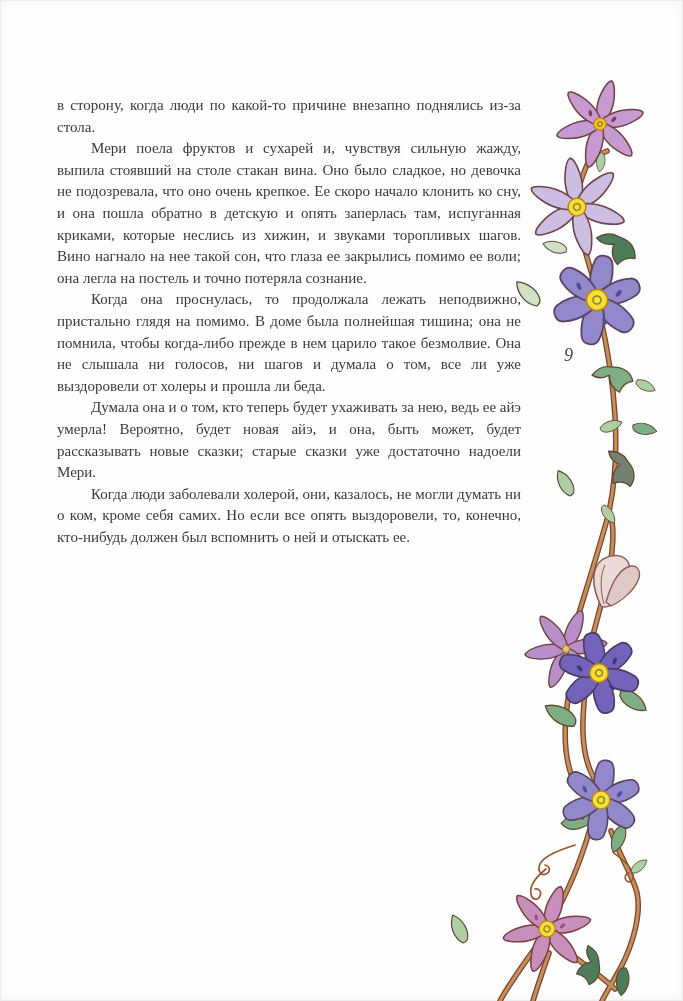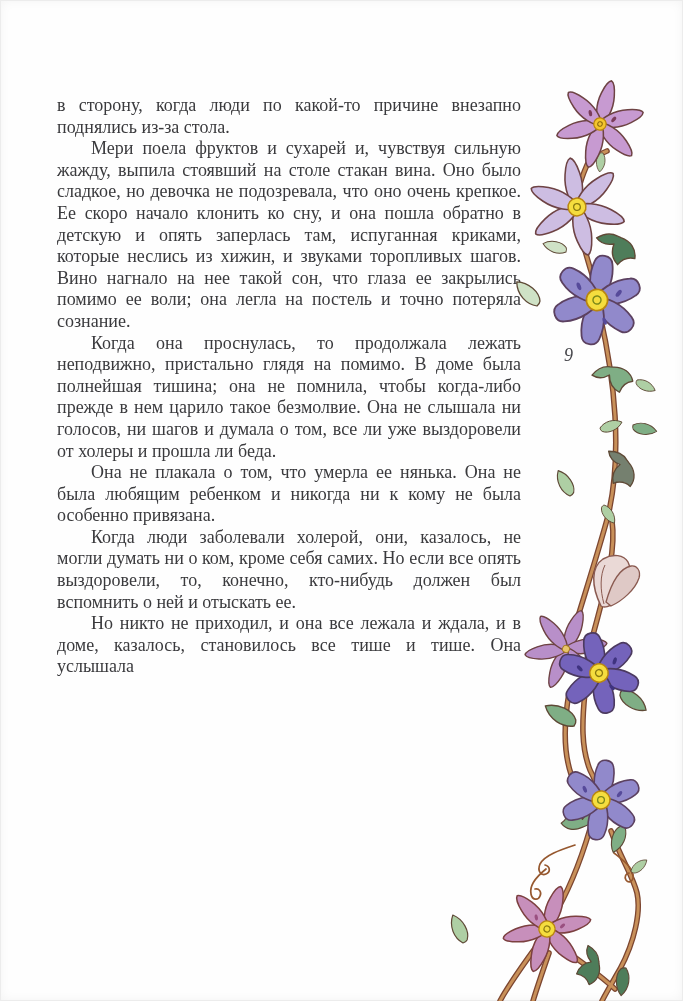--- a/index.html
+++ b/index.html
@@ -8,21 +8,21 @@
     width:683px; height:1001px;
     background:#fefefe;
     overflow:hidden;
     font-family:"Liberation Serif","DejaVu Serif",serif;
     box-shadow: inset 0 0 0 1px #ececec, inset 0 0 12px rgba(0,0,0,0.05);
   }
   .text-block {
     position:absolute;
     left:57px; top:95px;
     width:464px;
-    font-size:18px;
+    font-size:15px;
     line-height:21.6px;
     color:#3a3a3d;
     text-align:justify;
     hyphens:auto;
     -webkit-hyphens:auto;
   }
   .text-block p { margin:0; text-indent:34px; }
   .text-block p.no-indent { text-indent:0; }
   .page-number {
     position:absolute;
@@ -40,23 +40,22 @@
 </style>
 </head>
 <body>
 
 <div class="page">
 
   <div class="text-block">
     <p class="no-indent">в сторону, когда люди по какой-то причине внезапно поднялись из-за стола.</p>
     <p>Мери поела фруктов и сухарей и, чувствуя сильную жажду, выпила стоявший на столе стакан вина. Оно было сладкое, но девочка не подозревала, что оно очень крепкое. Ее скоро начало клонить ко сну, и она пошла обратно в детскую и опять заперлась там, испуганная криками, которые неслись из хижин, и звуками торопливых шагов. Вино нагнало на нее такой сон, что глаза ее закрылись помимо ее воли; она легла на постель и точно потеряла сознание.</p>
     <p>Когда она проснулась, то продолжала лежать неподвижно, пристально глядя на помимо. В доме была полнейшая тишина; она не помнила, чтобы когда-либо прежде в нем царило такое безмолвие. Она не слышала ни голосов, ни шагов и думала о том, все ли уже выздоровели от холеры и прошла ли беда.</p>
-    <p>Она не плакала о том, что умерла ее нянька. Она не была любящим ребенком и никогда ни к кому не была особенно привязана.</p>
+    <p>Думала она и о том, кто теперь будет ухаживать за нею, ведь ее айэ умерла! Вероятно, будет новая айэ, и она, быть может, будет рассказывать новые сказки; старые сказки уже достаточно надоели Мери.</p>
     <p>Когда люди заболевали холерой, они, казалось, не могли думать ни о ком, кроме себя самих. Но если все опять выздоровели, то, конечно, кто-нибудь должен был вспомнить о ней и отыскать ее.</p>
-    <p>Но никто не приходил, и она все лежала и ждала, и в доме, казалось, становилось все тише и тише. Она услышала</p>
   </div>
 
   <div class="page-number">9</div>
 
   <svg class="vine-svg" viewBox="0 0 683 1001" xmlns="http://www.w3.org/2000/svg">
     <defs>
       <path id="petal" d="M0,3 C8,-4 12,-20 8,-34 C6,-42 -6,-42 -8,-34 C-12,-20 -8,-4 0,3 Z"></path>
       <path id="petalN" d="M0,3 C6,-4 10,-18 7,-32 C5,-42 3,-46 0,-47 C-3,-46 -5,-42 -7,-32 C-10,-18 -6,-4 0,3 Z"></path>
       <path id="leafS" d="M0,0 C9,-8 24,-9 35,0 C26,10 10,12 2,6 C0,4 0,2 0,0 Z"></path>
       <path id="leafI" d="M0,-2 C5,-11 14,-15 23,-12 C20,-5 21,0 26,6 C18,11 10,9 5,6 C5,13 2,19 -4,22 C-7,14 -6,6 -2,1 Z"></path>

